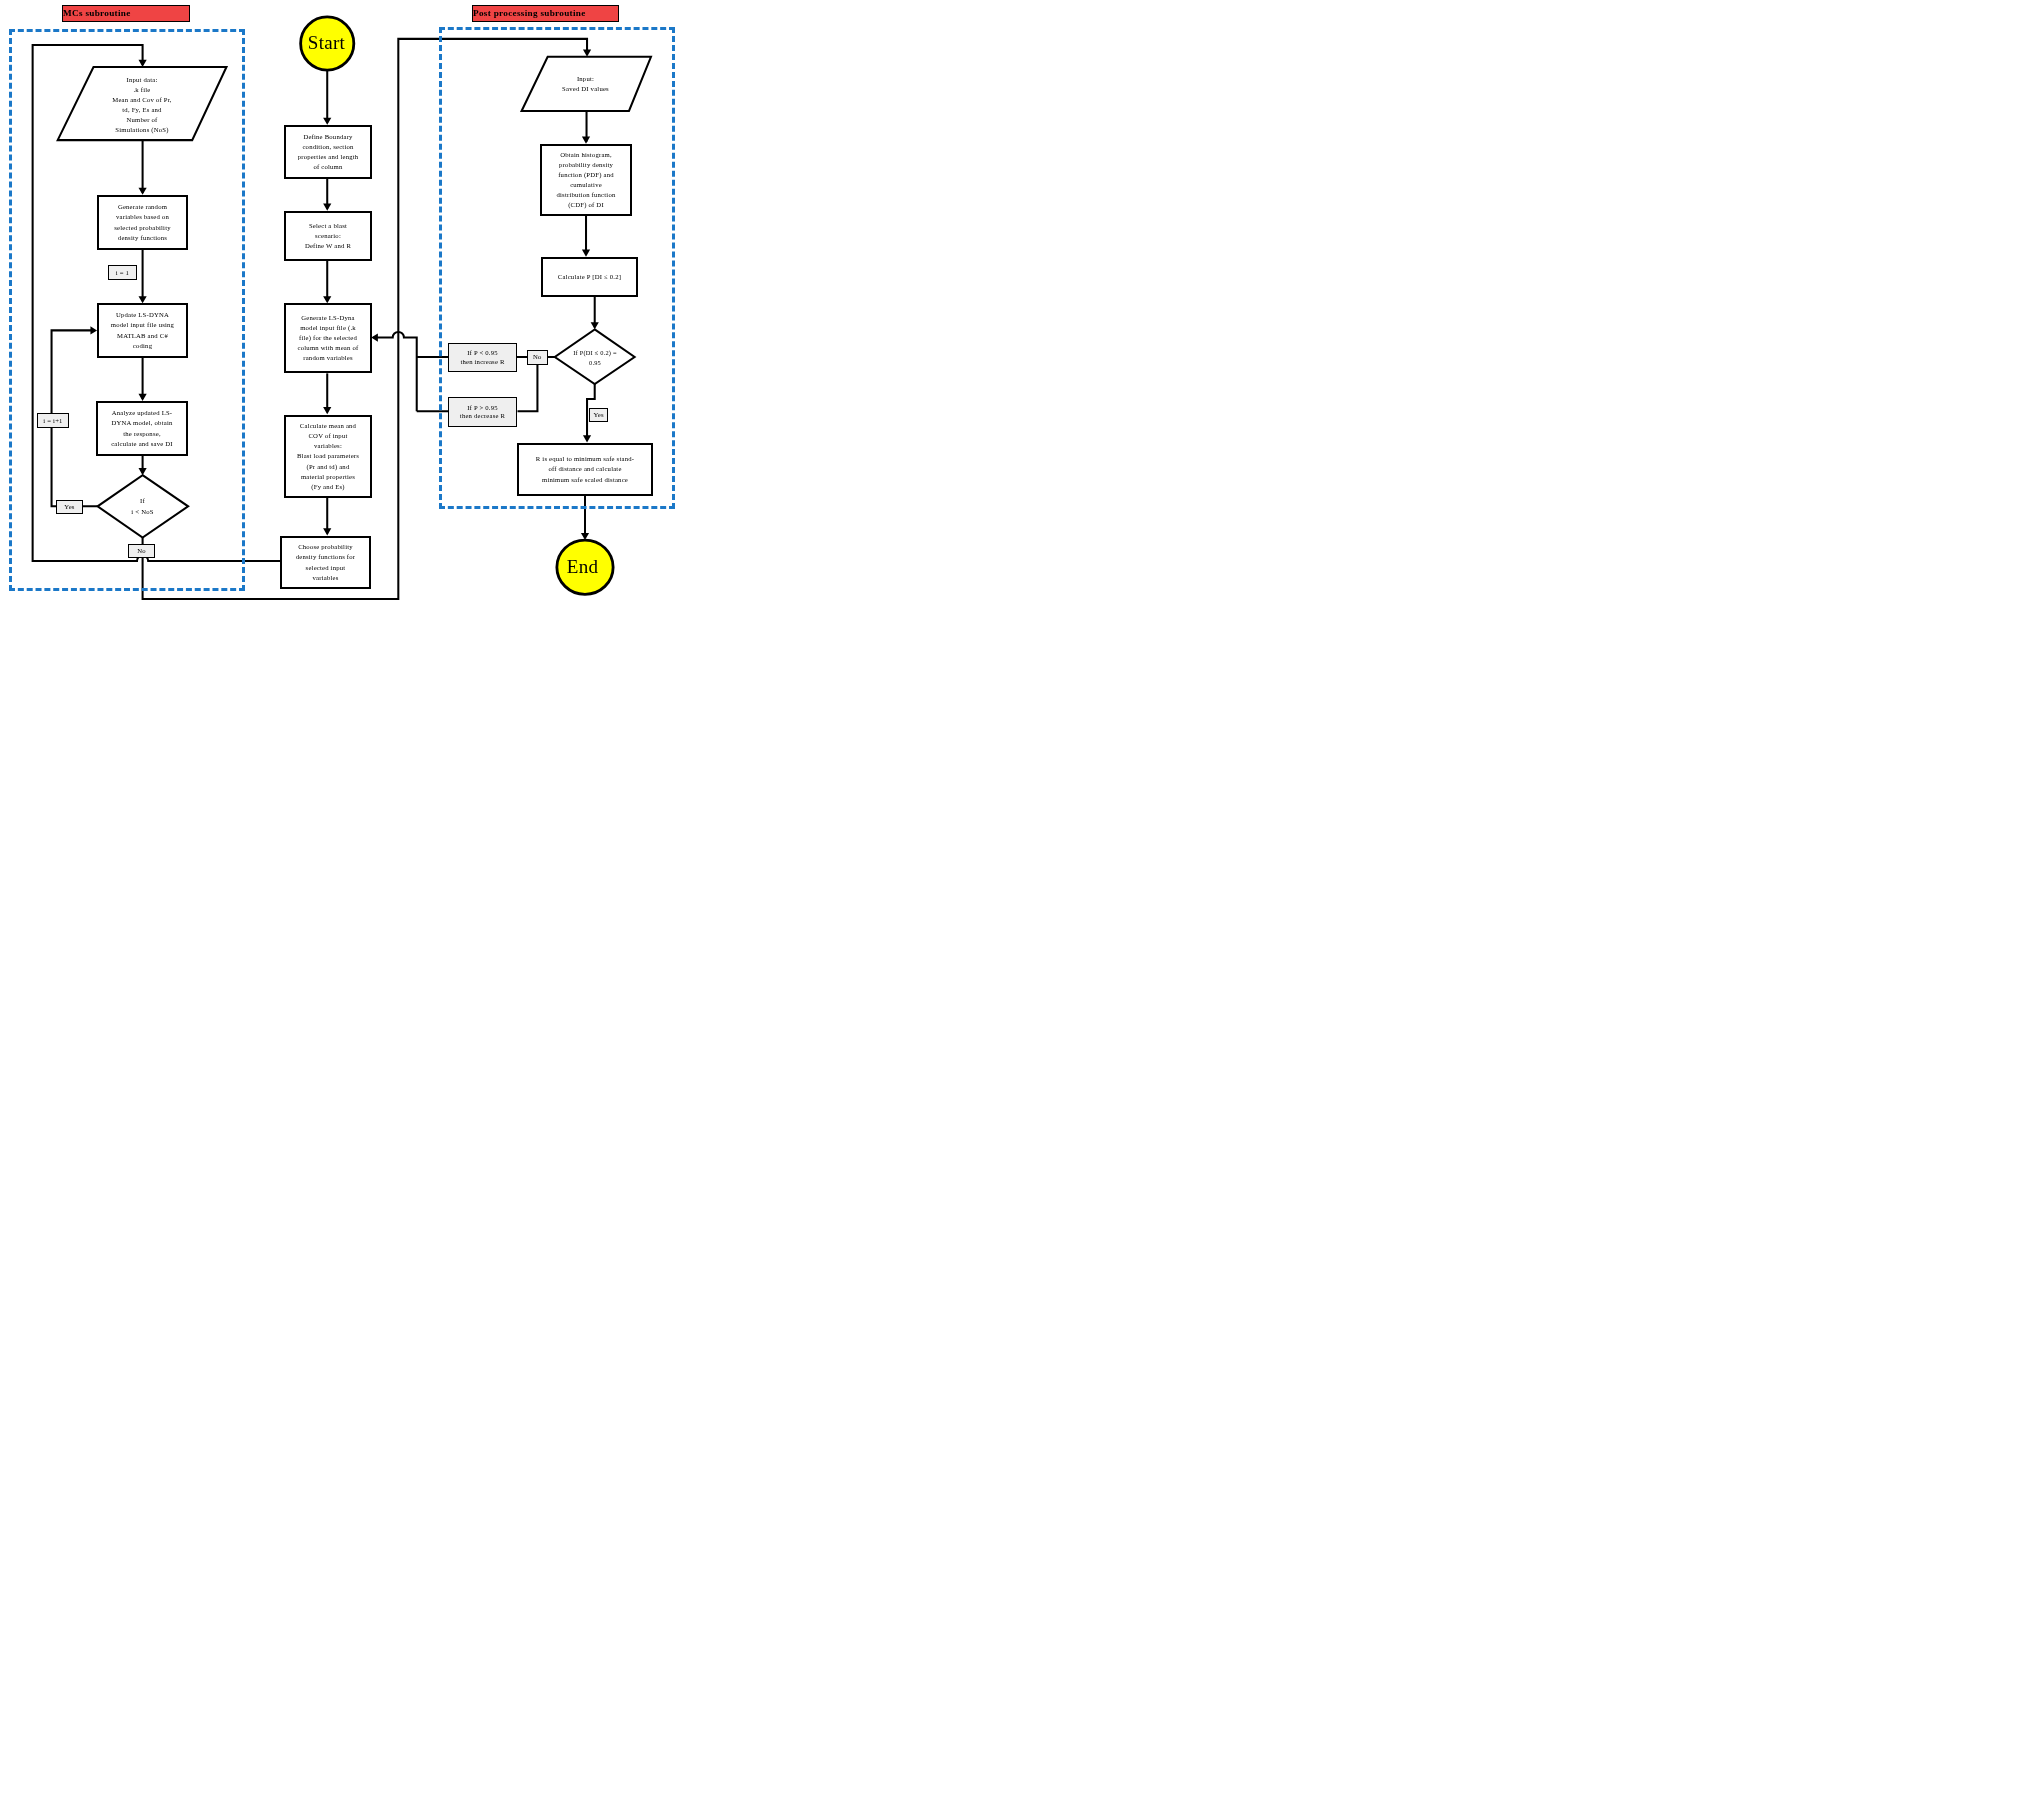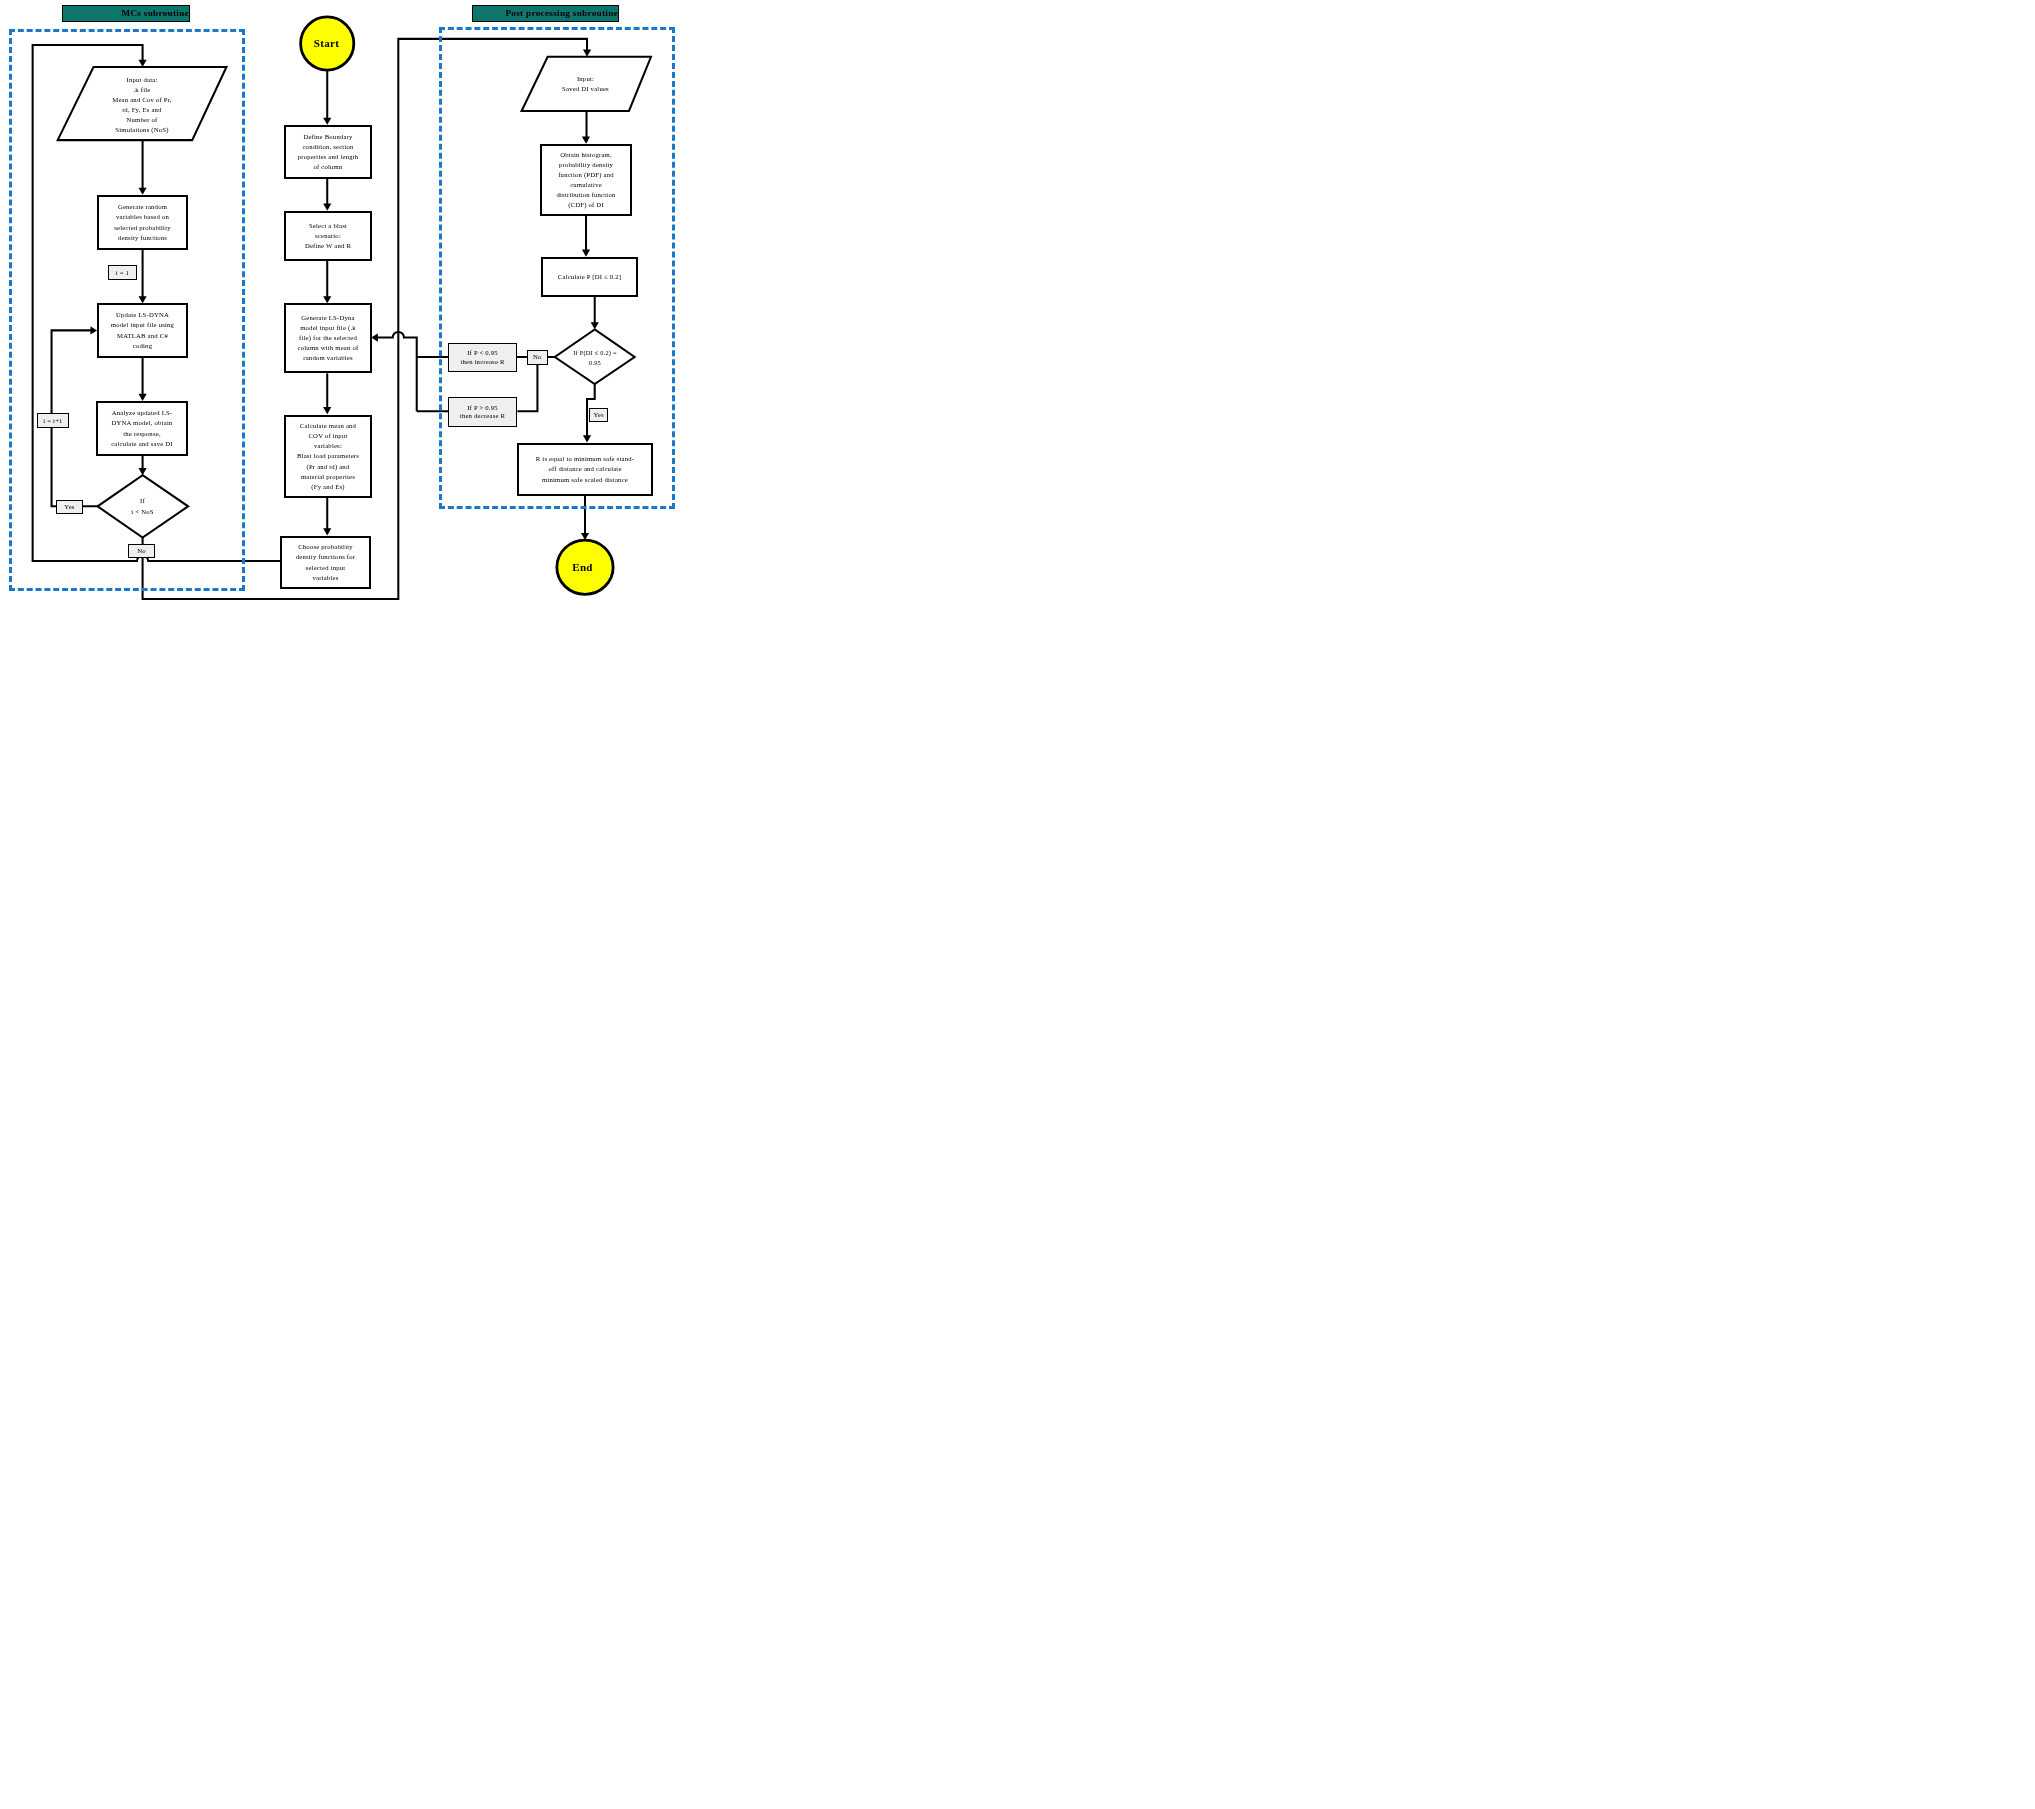--- a/index.html
+++ b/index.html
@@ -12,33 +12,33 @@
     position:absolute;box-sizing:border-box;background:#fff;border:2px solid #000;
     display:flex;align-items:center;justify-content:center;text-align:center;
     font-size:6.7px;line-height:1.5;letter-spacing:0.2px;white-space:pre-line;padding:1px;
   }
   .labelbox{
     position:absolute;box-sizing:border-box;background:#EFEFEF;border:1.5px solid #000;
     display:flex;align-items:center;justify-content:center;text-align:center;
     font-size:6.7px;line-height:1.2;letter-spacing:0.2px;white-space:pre-line;
   }
   .banner{
-    position:absolute;box-sizing:border-box;background:#0f766e;border:1.8px solid #000;
-    display:flex;align-items:center;justify-content:flex-end;text-align:center;
+    position:absolute;box-sizing:border-box;background:#ef4444;border:1.8px solid #000;
+    display:flex;align-items:center;justify-content:flex-start;text-align:center;
     font-size:9.2px;font-weight:700;letter-spacing:0.3px;
   }
   .dashedbox{
     position:absolute;box-sizing:border-box;border:3.6px dashed #1B78C8;background:transparent;
   }
   .overlay{
     position:absolute;box-sizing:border-box;display:flex;align-items:center;justify-content:center;
     text-align:center;font-size:6.7px;line-height:1.5;letter-spacing:0.2px;white-space:pre-line;
     pointer-events:none;
   }
-  .terminal-label{font-size:11px;letter-spacing:0.3px;font-weight:bold;}
+  .terminal-label{font-size:19px;letter-spacing:0.3px;}
 </style>
 </head>
 <body>
 
 <div class="canvas">
 
   <svg class="wires" viewBox="0 0 1326 1179">
     <g stroke="#000" stroke-width="4" fill="none">
 
       <path d="M639 137 V240"></path>

